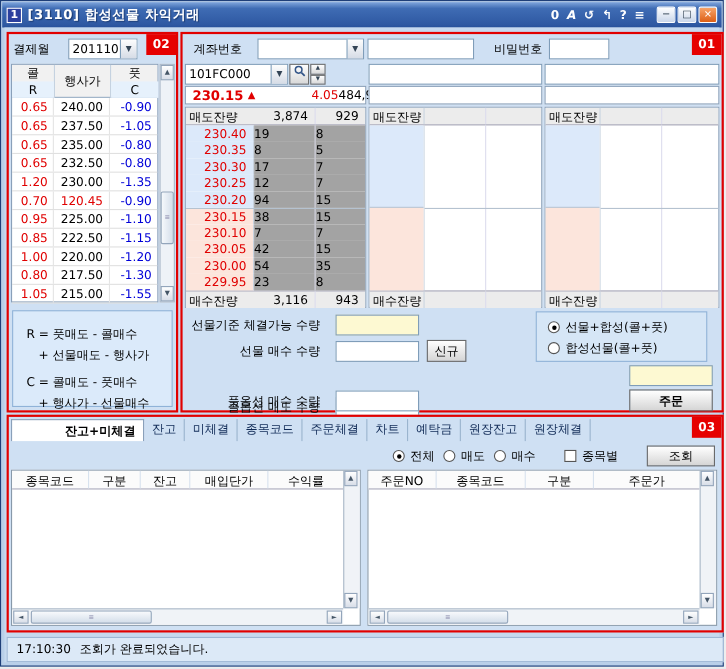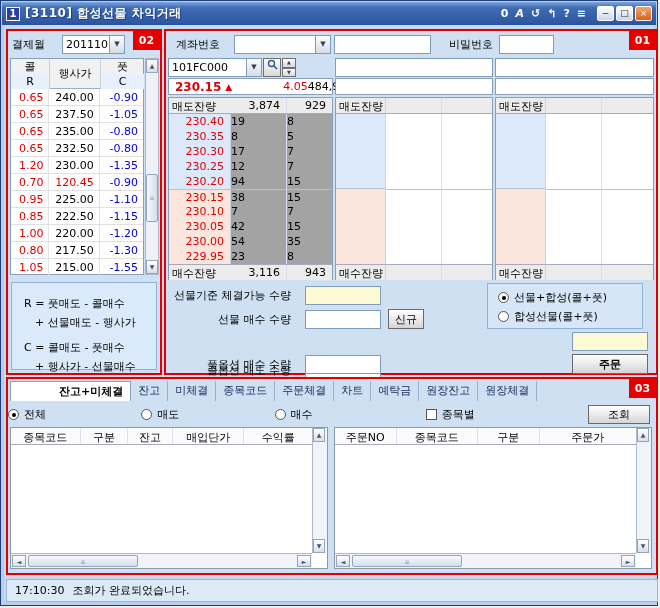--- a/index.html
+++ b/index.html
@@ -134,21 +134,21 @@
   .radio-line { display:flex; align-items:center; height:19px; gap:5px; }
   .radio { width:11px; height:11px; border-radius:50%; border:1px solid #555; background:#fff; position:relative; flex:none; }
   .radio.sel::after { content:""; position:absolute; left:3px; top:3px; width:4px; height:4px; border-radius:50%; background:#000; }
   #ordYellow { position:absolute; left:406px; top:301px; width:76px; height:19px; }
   #orderBtn { position:absolute; left:406px; top:323px; width:76px; height:20px; font-weight:bold; }
 
   
   .tabs { position:absolute; top:1px; left:2px; height:21px; display:flex; align-items:flex-end; }
   .tab { height:20px; line-height:19px; padding:0 7px; white-space:nowrap; color:#102a56; border-right:1px solid #9ab4ce; }
   .tab.active { background:#fff; border:1px solid #8aa0ba; border-bottom:none; font-weight:bold; color:#000;padding-left:48px; }
-  .filter-row { position:absolute; top:25px; left:0; right:6px; height:21px; display:flex; align-items:center; justify-content:space-between; gap:8px; }
+  .filter-row { position:absolute; top:25px; left:0; right:6px; height:21px; display:flex; align-items:center; justify-content:flex-end; gap:8px; }
   .chkbox { width:11px; height:11px; border:1px solid #555; background:#fff; flex:none; }
   .chk-group { display:flex; align-items:center; gap:5px; margin-left:18px; }
   #queryBtn { width:62px; height:19px; margin-left:18px; }
   .btable { position:absolute; top:48px; height:142px; background:#fff; border:1px solid #8899aa; }
   #btableL { left:2px; width:318px; }
   #btableR { left:326px; width:318px; }
   .bt-head { display:flex; height:17px; border-bottom:1px solid #aab; background:#fbfbfb; }
   .bt-h { text-align:center; padding-top:2px; border-right:1px solid #d7e2ee; overflow:hidden; white-space:nowrap; }
   .bt-vscroll { position:absolute; right:0; top:0; width:15px; bottom:15px; background:#f0f3f7; border-left:1px solid #aab8c8; }
   .bt-hscroll { position:absolute; left:0; right:15px; bottom:0; height:15px; background:#f0f3f7; border-top:1px solid #aab8c8; }

